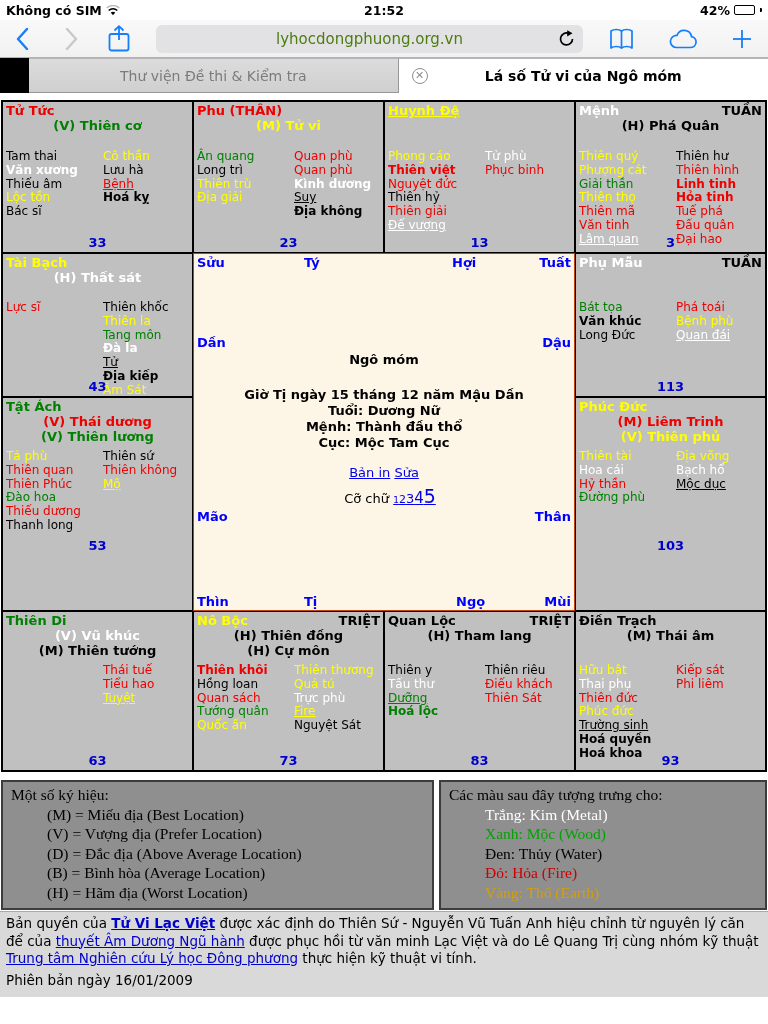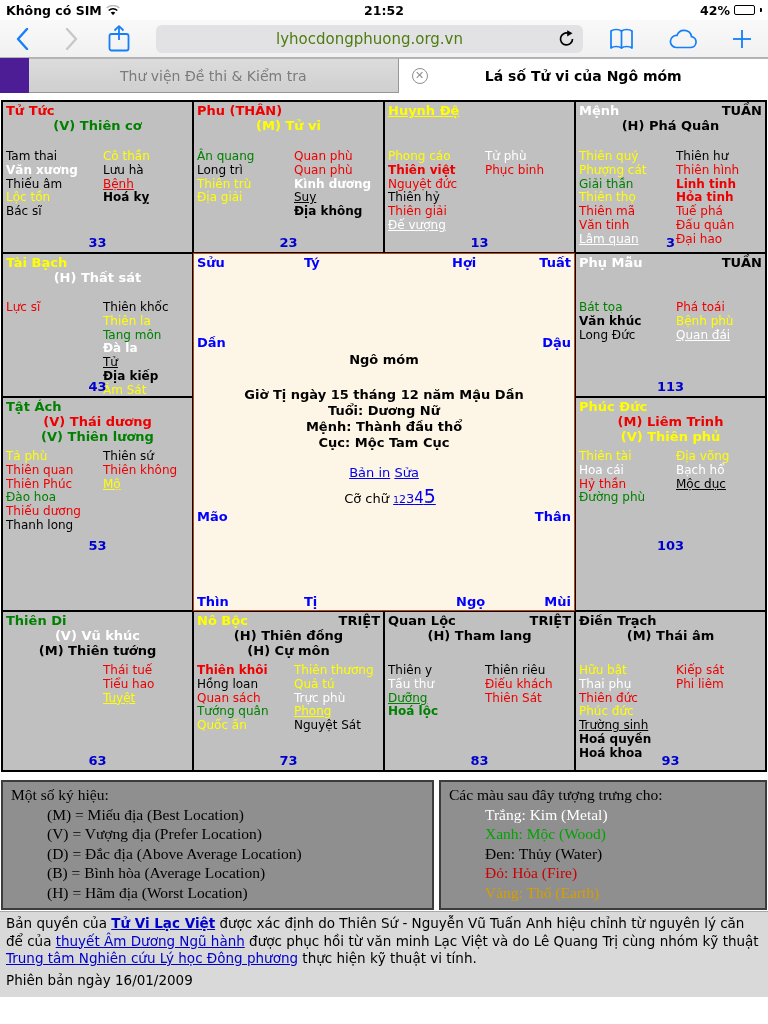--- a/index.html
+++ b/index.html
@@ -29,21 +29,21 @@
   .tb-share { margin-right: 0; }
   .urlbar {
     flex: 1; height: 28px; margin: 0 26px; background: #e2e2e4; border-radius: 6px;
     display: flex; align-items: center; justify-content: center; position: relative;
     font-size: 15px; color: #4d7c0f;
   }
   .reload { position: absolute; right: 8px; top: 5px; }
   .tb-book { margin-right: 34px; }
   .tb-cloud { margin-right: 34px; }
   
-  .tabbar { height: 35px; display: flex; background: #4c1d95; padding-left: 29px; }
+  .tabbar { height: 35px; display: flex; background: #000000; padding-left: 29px; }
   .tab-inactive {
     width: 50%; background: linear-gradient(#dcdcdc, #cfcfcf);
     border-right: 1px solid #979797; border-bottom: 1px solid #979797; border-top: 1px solid #b5b5b5;
     display: flex; align-items: center; justify-content: center;
     color: #7b7b7b; font-size: 14px; cursor: pointer;
   }
   .tab-active {
     width: 50%; background: #fff; display: flex; align-items: center; justify-content: center;
     font-size: 14px; font-weight: bold; color: #000; position: relative; border-top: 1px solid #b5b5b5;
   }
@@ -438,21 +438,21 @@
           <div class="s c-r bold">Thiên khôi</div>
           <div class="s c-k">Hồng loan</div>
           <div class="s c-r">Quan sách</div>
           <div class="s c-g">Tướng quân</div>
           <div class="s c-y">Quốc ấn</div>
         </div>
         <div class="col-r">
           <div class="s c-y">Thiên thương</div>
           <div class="s c-y">Quả tú</div>
           <div class="s c-w">Trực phù</div>
-          <div class="s c-y und">Phong</div>
+          <div class="s c-y und">Fire</div>
           <div class="s c-k">Nguyệt Sát</div>
         </div>
       </div>
       <div class="p-num">73</div>
     </div>
   <div class="cell r4">
       <div class="p-head">
         <div class="p-trow">
           <span class="c-k">Quan Lộc</span>
           <span class="c-k">TRIỆT</span>

